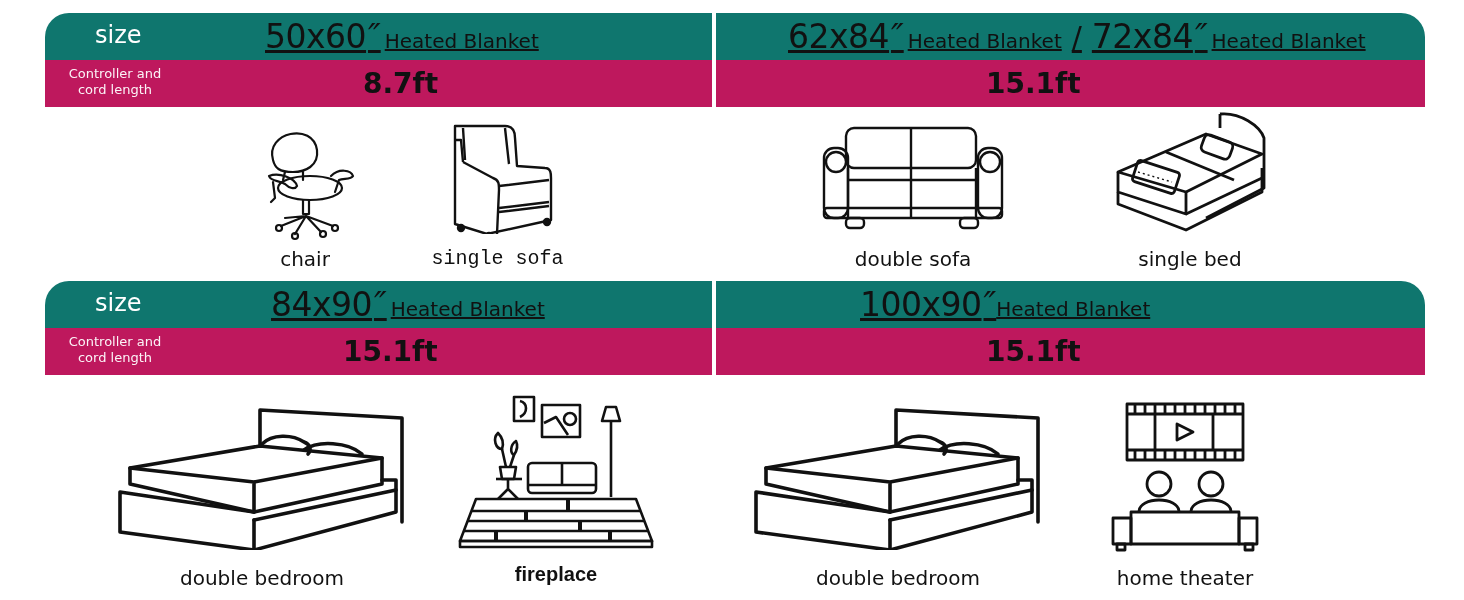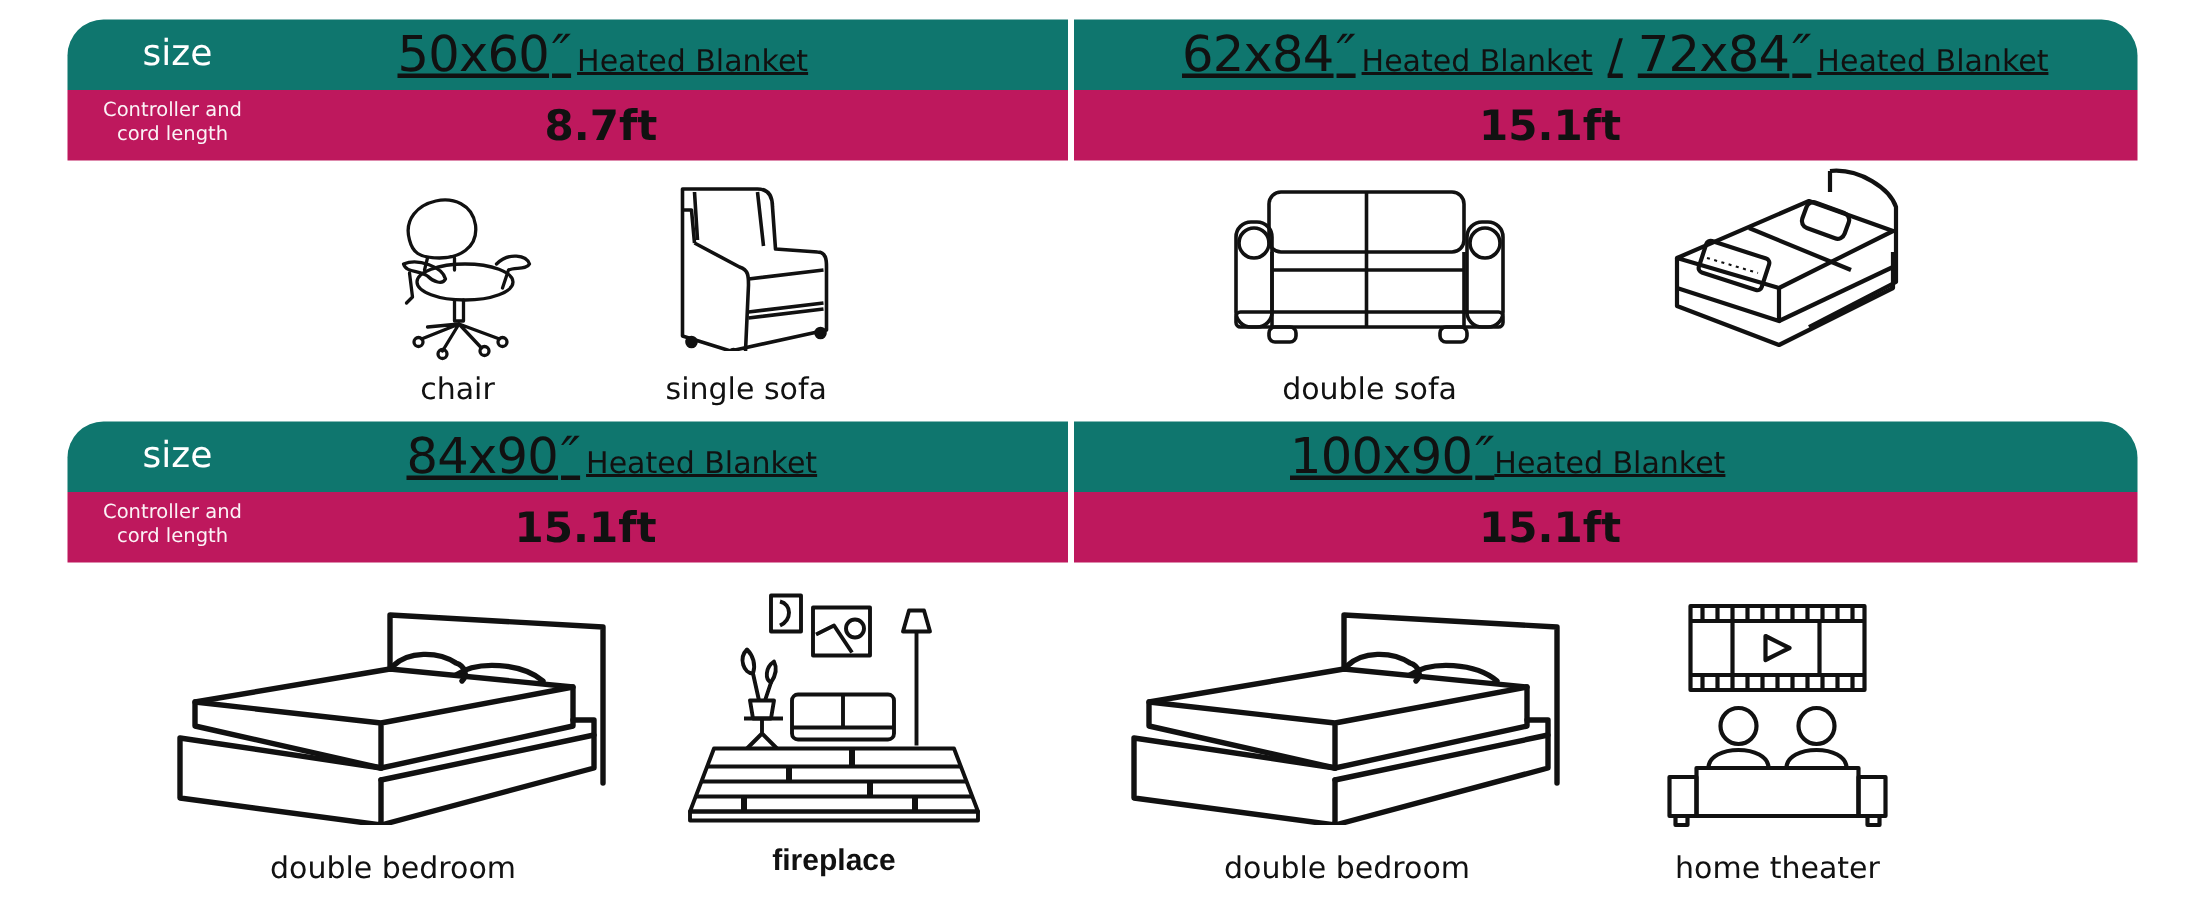--- a/index.html
+++ b/index.html
@@ -95,21 +95,21 @@
   <svg width="130" height="112" viewBox="0 0 130 112" fill="none" stroke="#111" stroke-width="2.4" stroke-linejoin="round">
     <path d="M22 4 L72 4 C80 4,82 10,82 16 L84 44 L112 46 C118 46,118 52,118 56 L118 98 L54 112 L22 102 Z"></path>
     <path d="M30 6 L32 38 M72 6 L76 42"></path>
     <path d="M30 40 L60 56 C66 58,66 62,66 68 L64 112"></path>
     <path d="M22 18 L28 18 L30 40"></path>
     <path d="M66 64 L116 58 M66 86 L116 80 M66 90 L116 84"></path>
     <circle cx="56" cy="114" r="3" fill="#111"></circle>
       <circle cx="114" cy="100" r="3" fill="#111"></circle>
       <circle cx="28" cy="106" r="3" fill="#111"></circle>
   </svg>
-  <span class="cap" style="top:125px;">single sofa</span>
+  <span class="cap" style="top:125px;font-family:Liberation Mono, monospace;">single sofa</span>
 </div>
 
 <div class="item" style="left:818px; top:122px; width:190px; height:155px;">
   <svg width="186" height="108" viewBox="0 0 186 108" fill="none" stroke="#111" stroke-width="2.4" stroke-linejoin="round">
     <rect x="26" y="6" width="130" height="40" rx="8"></rect>
     <line x1="91" y1="6" x2="91" y2="96"></line>
     <rect x="4" y="26" width="24" height="70" rx="10"></rect>
     <rect x="158" y="26" width="24" height="70" rx="10"></rect>
     <circle cx="16" cy="40" r="10"></circle>
       <circle cx="170" cy="40" r="10"></circle>
@@ -128,20 +128,21 @@
     <path d="M110 6 L110 20"></path>
     <path d="M8 64 L96 26 L152 46 L76 84 Z"></path>
     <path d="M8 64 L8 84 L76 106 L76 84"></path>
     <path d="M8 84 L8 96 L76 122 L152 84 L152 60"></path>
     <path d="M76 106 L152 70"></path>
     <path d="M56 44 L124 72"></path>
     <rect x="92" y="30" width="30" height="18" rx="5" transform="rotate(20 107 39)"></rect>
     <rect x="24" y="58" width="44" height="22" rx="3" transform="rotate(18 46 69)"></rect>
     <path d="M28 64 L62 74" stroke-dasharray="2 3" stroke-width="1.4"></path>
   </svg>
+  <span class="cap" style="top:139px;">single bed</span>
 </div>
 
 <div class="band" style="top:281px;">
   <div class="row-top">
     <div class="cell left">
       <span class="lbl-size">size</span>
       <div class="size-text" style="left:226px;">
         <span class="big">84x90</span>
         <span class="q">″</span>
         <span class="small">Heated Blanket</span>

